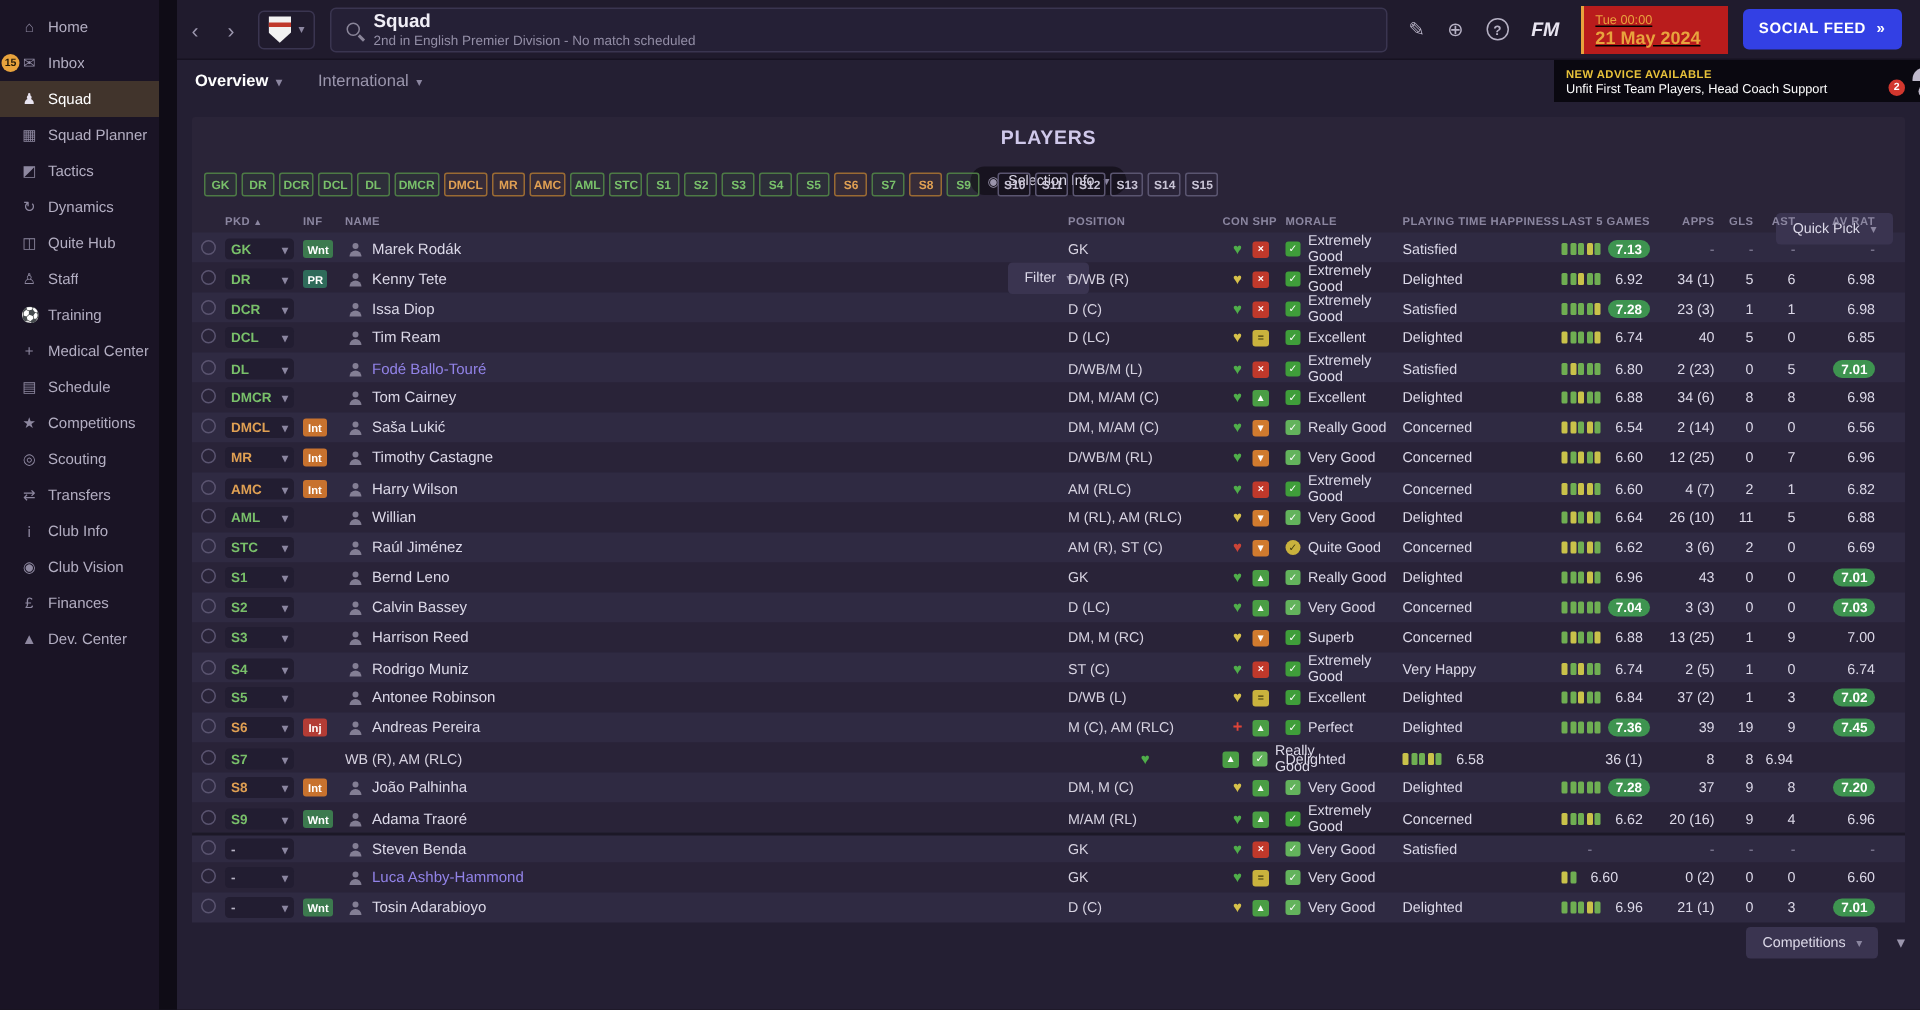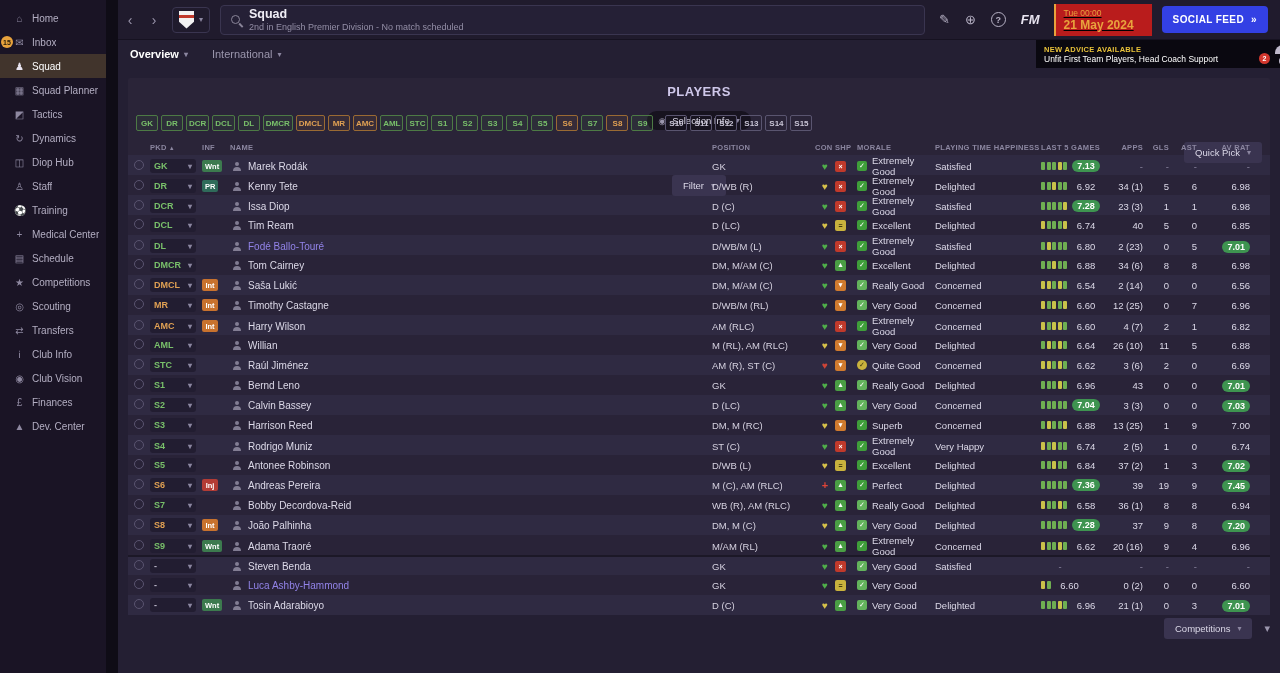--- a/index.html
+++ b/index.html
@@ -142,21 +142,21 @@
 
   <div class="side-item">
 
     <span class="s-ico">↻</span>
     <span class="s-label">Dynamics</span>
   </div>
 
   <div class="side-item">
 
     <span class="s-ico">◫</span>
-    <span class="s-label">Diop Hub</span>
+    <span class="s-label">Quite Hub</span>
   </div>
 
   <div class="side-item">
 
     <span class="s-ico">♙</span>
     <span class="s-label">Staff</span>
   </div>
 
   <div class="side-item">
 
@@ -1028,24 +1028,20 @@
 
   <div class="trow cols">
     <span><span class="sel-circle"></span></span>
     <span>
             <span class="pkd-box">
               <b class="pkd-label pkd-green">S7</b>
               <span class="chev">▾</span>
             </span>
           </span>
     <span><span class="inf-badge" style="visibility: hidden;"></span></span>
-    <span class="name-cell">
-            <span class="person"></span>
-            <span class="pname">Bobby Decordova-Reid</span>
-          </span>
     <span class="pos">WB (R), AM (RLC)</span>
     <span class="con-heart con-green">♥</span>
     <span>
             <span class="shp-ico shp-green">▴</span>
           </span>
     <span class="morale-cell">
             <span class="m-ico m-lightgreen">✓</span>
             <span class="m-txt">Really Good</span>
           </span>
     <span class="pth">Delighted</span>

